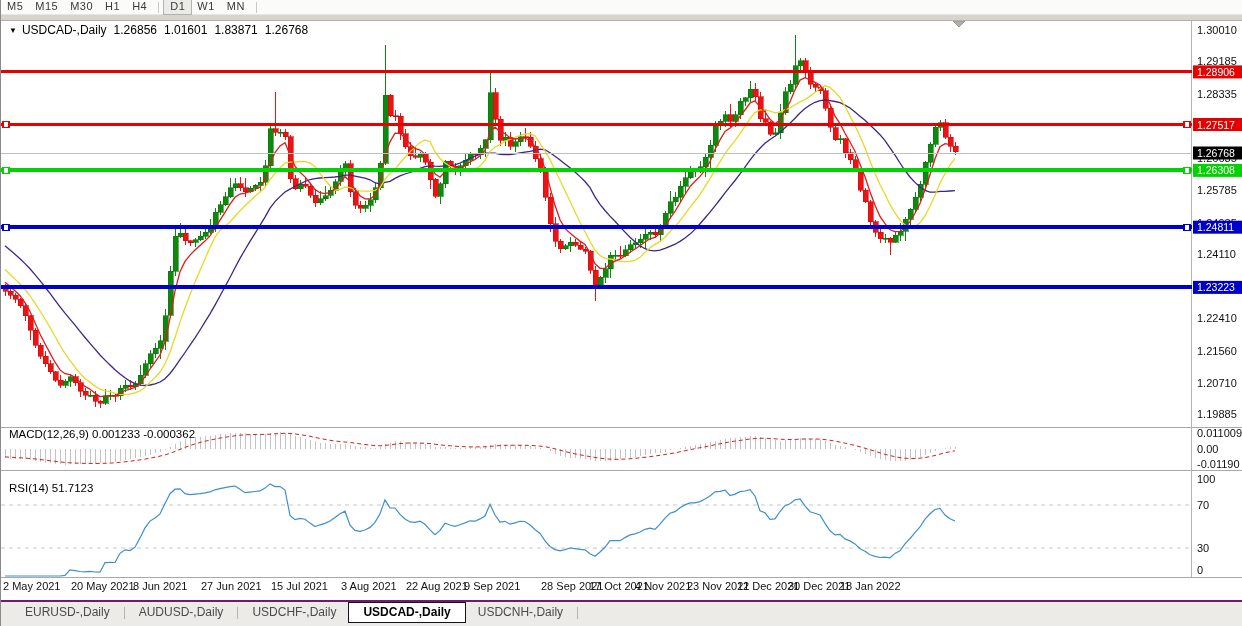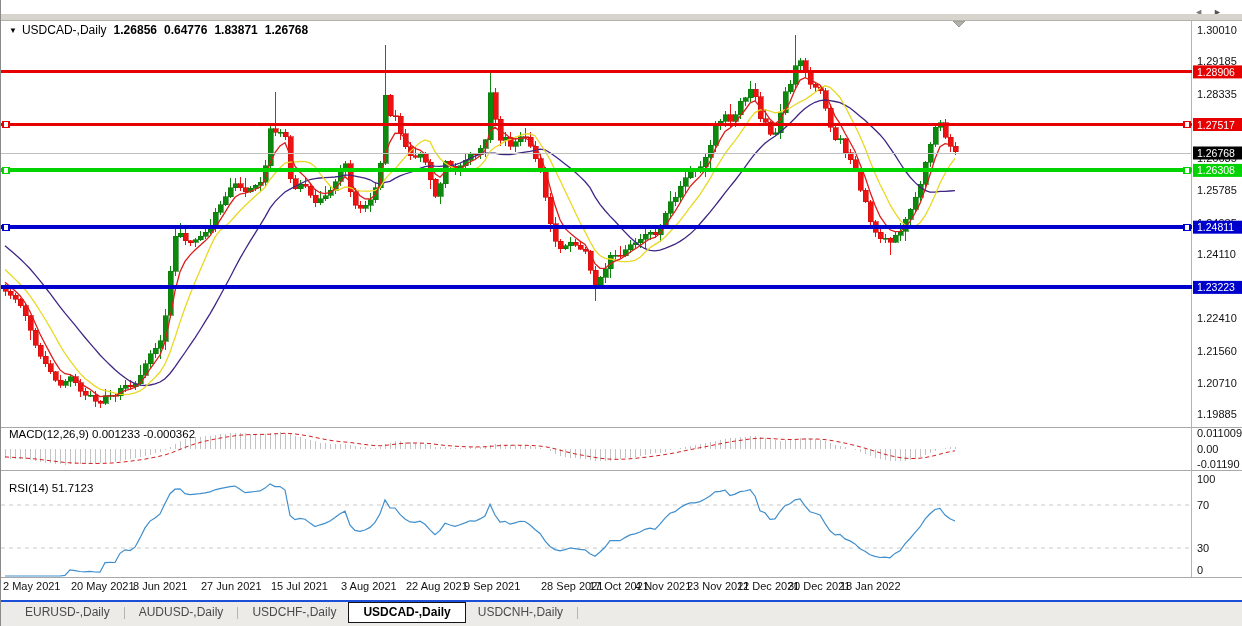--- a/index.html
+++ b/index.html
@@ -6,33 +6,45 @@
   body{width:1242px;height:626px;overflow:hidden;font-family:"Liberation Sans",sans-serif;}
   .app{position:relative;width:1242px;height:626px;background:#fff;overflow:hidden;border-left:1px solid #8a8a8a;box-sizing:border-box;}
   .toolbar{position:absolute;left:0;top:0;width:100%;height:14px;background:#fbfbfa;border-bottom:1px solid #e6e6e6;display:flex;align-items:center;font-size:11px;color:#3a3a3a;z-index:5;}
   .tf-btn{padding:0 6px;height:14px;line-height:13px;letter-spacing:.5px;}
   .tf-btn.active{background:#ebebe8;outline:1px solid #b2b2ae;}
   .tf-sep{width:1px;height:11px;background:#c9c9c9;margin:0 5px;}
   .topband{position:absolute;top:14px;left:0;width:100%;height:6px;background:#d7d4ce;border-bottom:1px solid #b3b0aa;z-index:4;}
   #chart-svg{position:absolute;left:0;top:0;z-index:1;}
   .title-line{position:absolute;left:8px;top:23px;font-size:12px;color:#000;z-index:3;white-space:nowrap;}
   .title-line .tri{font-size:8px;vertical-align:1px;margin-right:5px;color:#000;}
-  .title-line .val{margin-left:7px;font-weight:bold;}
-  .tabbar{position:absolute;left:0;top:600px;width:100%;height:26px;background:#edebe7;border-top:2px solid #1d4ed8;box-sizing:border-box;z-index:5;display:flex;align-items:flex-start;padding-left:12px;}
+  .title-line .val{margin-left:7px;}
+  .tabbar{position:absolute;left:0;top:600px;width:100%;height:26px;background:#edebe7;border-top:2px solid #701a75;box-sizing:border-box;z-index:5;display:flex;align-items:flex-start;padding-left:12px;}
   .tab{font-size:12px;color:#4a4a4a;padding:2px 12px 3px 12px;margin-top:1px;white-space:nowrap;}
   .tab.active{background:#fff;border:1.5px solid #141414;font-weight:bold;color:#000;margin-top:0;padding:2px 14px 3px 14px;}
   .tab-sep{width:1px;height:12px;background:#b5b5b2;margin:5px 2px 0 2px;}
   .tab-arrows{position:absolute;right:10px;top:7px;color:#7a7a76;font-size:9px;letter-spacing:10px;}
   .tab-arrows .arr-r{color:#55534f;}
   svg text{font-family:"Liberation Sans",sans-serif;}
 </style>
 </head>
 <body>
 
 <div class="app">
+  <div class="toolbar" id="toolbar">
+      <span class="tf-btn">M5</span>
+      <span class="tf-btn">M15</span>
+      <span class="tf-btn">M30</span>
+      <span class="tf-btn">H1</span>
+      <span class="tf-btn">H4</span>
+      <span class="tf-sep"></span>
+      <span class="tf-btn active">D1</span>
+      <span class="tf-btn">W1</span>
+      <span class="tf-btn">MN</span>
+      <span class="tf-sep"></span>
+    </div>
   <div class="topband"></div>
   <svg id="chart-svg" width="1242" height="626">
       <rect x="0" y="20" width="1242" height="580" fill="#ffffff"></rect>
       <g shape-rendering="crispEdges">
         <line x1="0" y1="427.5" x2="1242" y2="427.5" stroke="#a9a9a9" stroke-width="1"></line>
         <line x1="0" y1="470.5" x2="1242" y2="470.5" stroke="#a9a9a9" stroke-width="1"></line>
         <line x1="0" y1="577.5" x2="1242" y2="577.5" stroke="#a9a9a9" stroke-width="1"></line>
         <line x1="1190.5" y1="20" x2="1190.5" y2="577" stroke="#b4b4b4" stroke-width="1"></line>
       </g>
       <g shape-rendering="crispEdges">
@@ -680,21 +692,21 @@
         <text x="634" y="590" font-size="11" fill="#111111">4 Nov 2021</text>
         <text x="686" y="590" font-size="11" fill="#111111">23 Nov 2021</text>
         <text x="736" y="590" font-size="11" fill="#111111">12 Dec 2021</text>
         <text x="787" y="590" font-size="11" fill="#111111">30 Dec 2021</text>
         <text x="839" y="590" font-size="11" fill="#111111">18 Jan 2022</text>
       </g>
       <text x="8" y="438" font-size="11.5" fill="#000">MACD(12,26,9) 0.001233 -0.000362</text>
       <text x="8" y="492" font-size="11.5" fill="#000">RSI(14) 51.7123</text>
     </svg>
   <div class="title-line">
-    <span class="tri">▼</span><span>USDCAD-,Daily</span><span class="val" id="ohlc-o">1.26856</span><span class="val" id="ohlc-h">0.64776</span><span class="val" id="ohlc-l">1.83871</span><span class="val" id="ohlc-c">1.26768</span>
+    <span class="tri">▼</span><span>USDCAD-,Daily</span><span class="val" id="ohlc-o">1.26856</span><span class="val" id="ohlc-h">1.01601</span><span class="val" id="ohlc-l">1.83871</span><span class="val" id="ohlc-c">1.26768</span>
   </div>
   <div class="tabbar" id="tabbar">
       <div class="tab">EURUSD-,Daily</div>
       <div class="tab-sep"></div>
       <div class="tab">AUDUSD-,Daily</div>
       <div class="tab-sep"></div>
       <div class="tab">USDCHF-,Daily</div>
       <div class="tab active">USDCAD-,Daily</div>
       <div class="tab">USDCNH-,Daily</div>
       <div class="tab-sep"></div>

